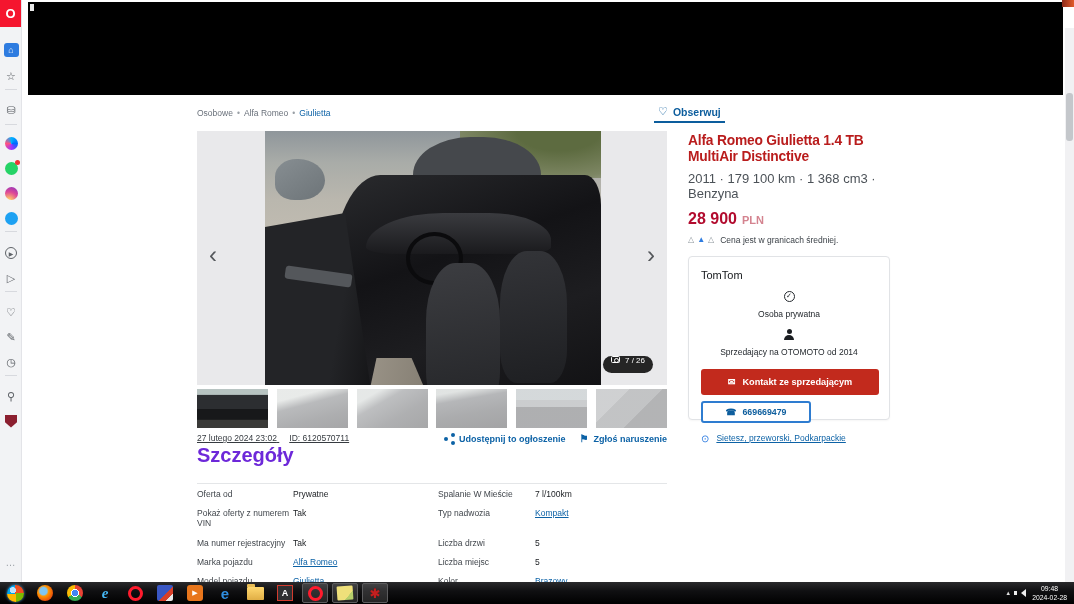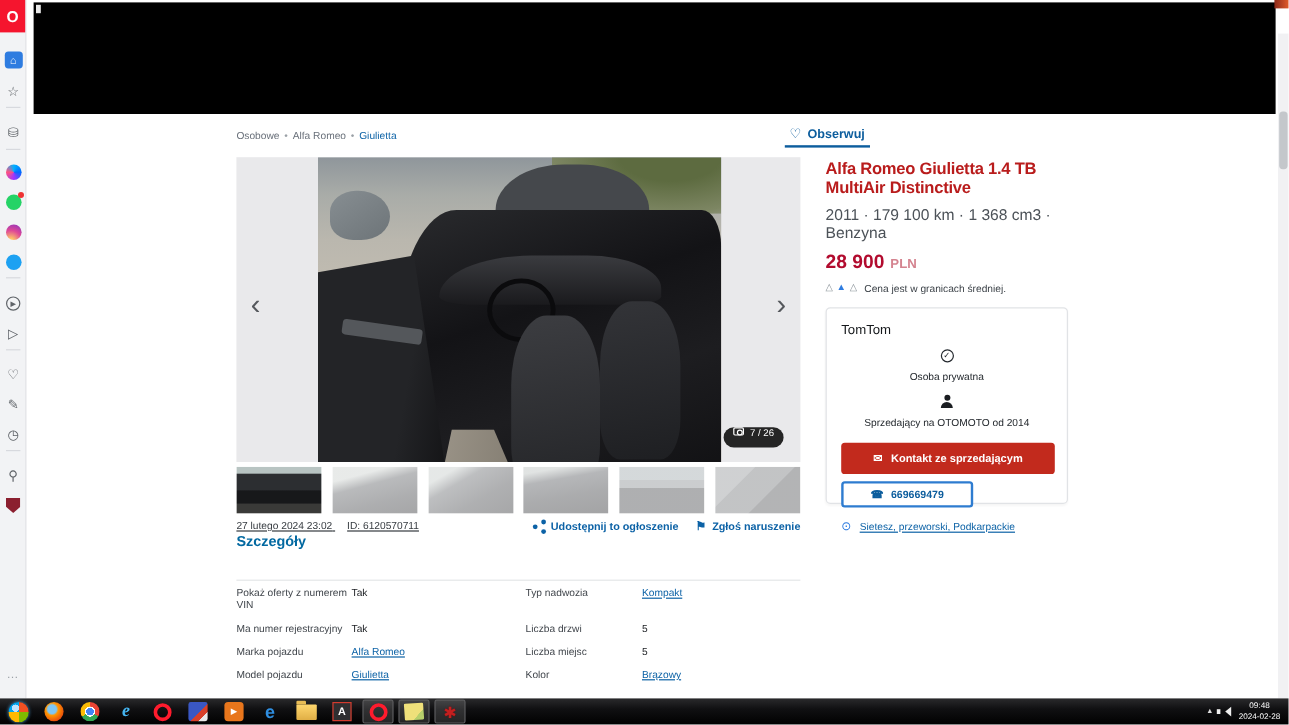--- a/index.html
+++ b/index.html
@@ -76,21 +76,21 @@
 
   
   .meta { position:absolute; left:174px; top:338px; width:470px; font-size:8.5px; color:#363b40;text-decoration:underline; }
   .meta .mid { margin-left:10px; }
   .share-links { position:absolute; right:0; top:0; display:flex; gap:14px; }
   .slink { display:inline-flex; align-items:center; gap:5px; color:#0c62a6; font-weight:bold; font-size:9px; }
   .share-ic { width:4px; height:4px; border-radius:50%; background:#0c62a6; box-shadow:7px -4px 0 #0c62a6, 7px 4px 0 #0c62a6; margin-right:6px; }
   .flag-ic { font-size:10px; }
 
   
-  .sz-head { position:absolute; left:174px; top:349px; font-size:12px; font-weight:bold; color:#0369a1;text-align:right; }
+  .sz-head { position:absolute; left:174px; top:349px; font-size:20px; font-weight:bold; color:#6d28d9;text-align:right; }
   .d-divider { position:absolute; left:174px; top:388px; width:470px; height:1px; background:#e4e6e8; }
   .dgrid { position:absolute; left:174px; top:394px; width:478px; font-size:8.5px; }
   .drow { display:flex; margin-bottom:9px; align-items:flex-start; }
   .drow.tall { margin-bottom:10px; }
   .dl { width:96px; color:#41464c; }
   .dv { width:145px; color:#1a1d21; }
   .dr { width:97px; color:#41464c; }
   .dvr { flex:1; color:#1a1d21; }
   .link { color:#0c62a6 !important; text-decoration:underline; }
 
@@ -265,20 +265,26 @@
         <span class="slink">
           <span class="flag-ic">⚑</span>
           <span>Zgłoś naruszenie</span>
         </span>
       </span>
     </div>
 
     <div class="sz-head">Szczegóły</div>
     <div class="d-divider"></div>
     <div class="dgrid">
+      <div class="drow">
+        <span class="dl">Oferta od</span>
+        <span class="dv">Prywatne</span>
+        <span class="dr">Spalanie W Mieście</span>
+        <span class="dvr">7 l/100km</span>
+      </div>
       <div class="drow tall">
         <span class="dl">Pokaż oferty z numerem VIN</span>
         <span class="dv">Tak</span>
         <span class="dr">Typ nadwozia</span>
         <span class="dvr link">Kompakt</span>
       </div>
       <div class="drow">
         <span class="dl">Ma numer rejestracyjny</span>
         <span class="dv">Tak</span>
         <span class="dr">Liczba drzwi</span>

